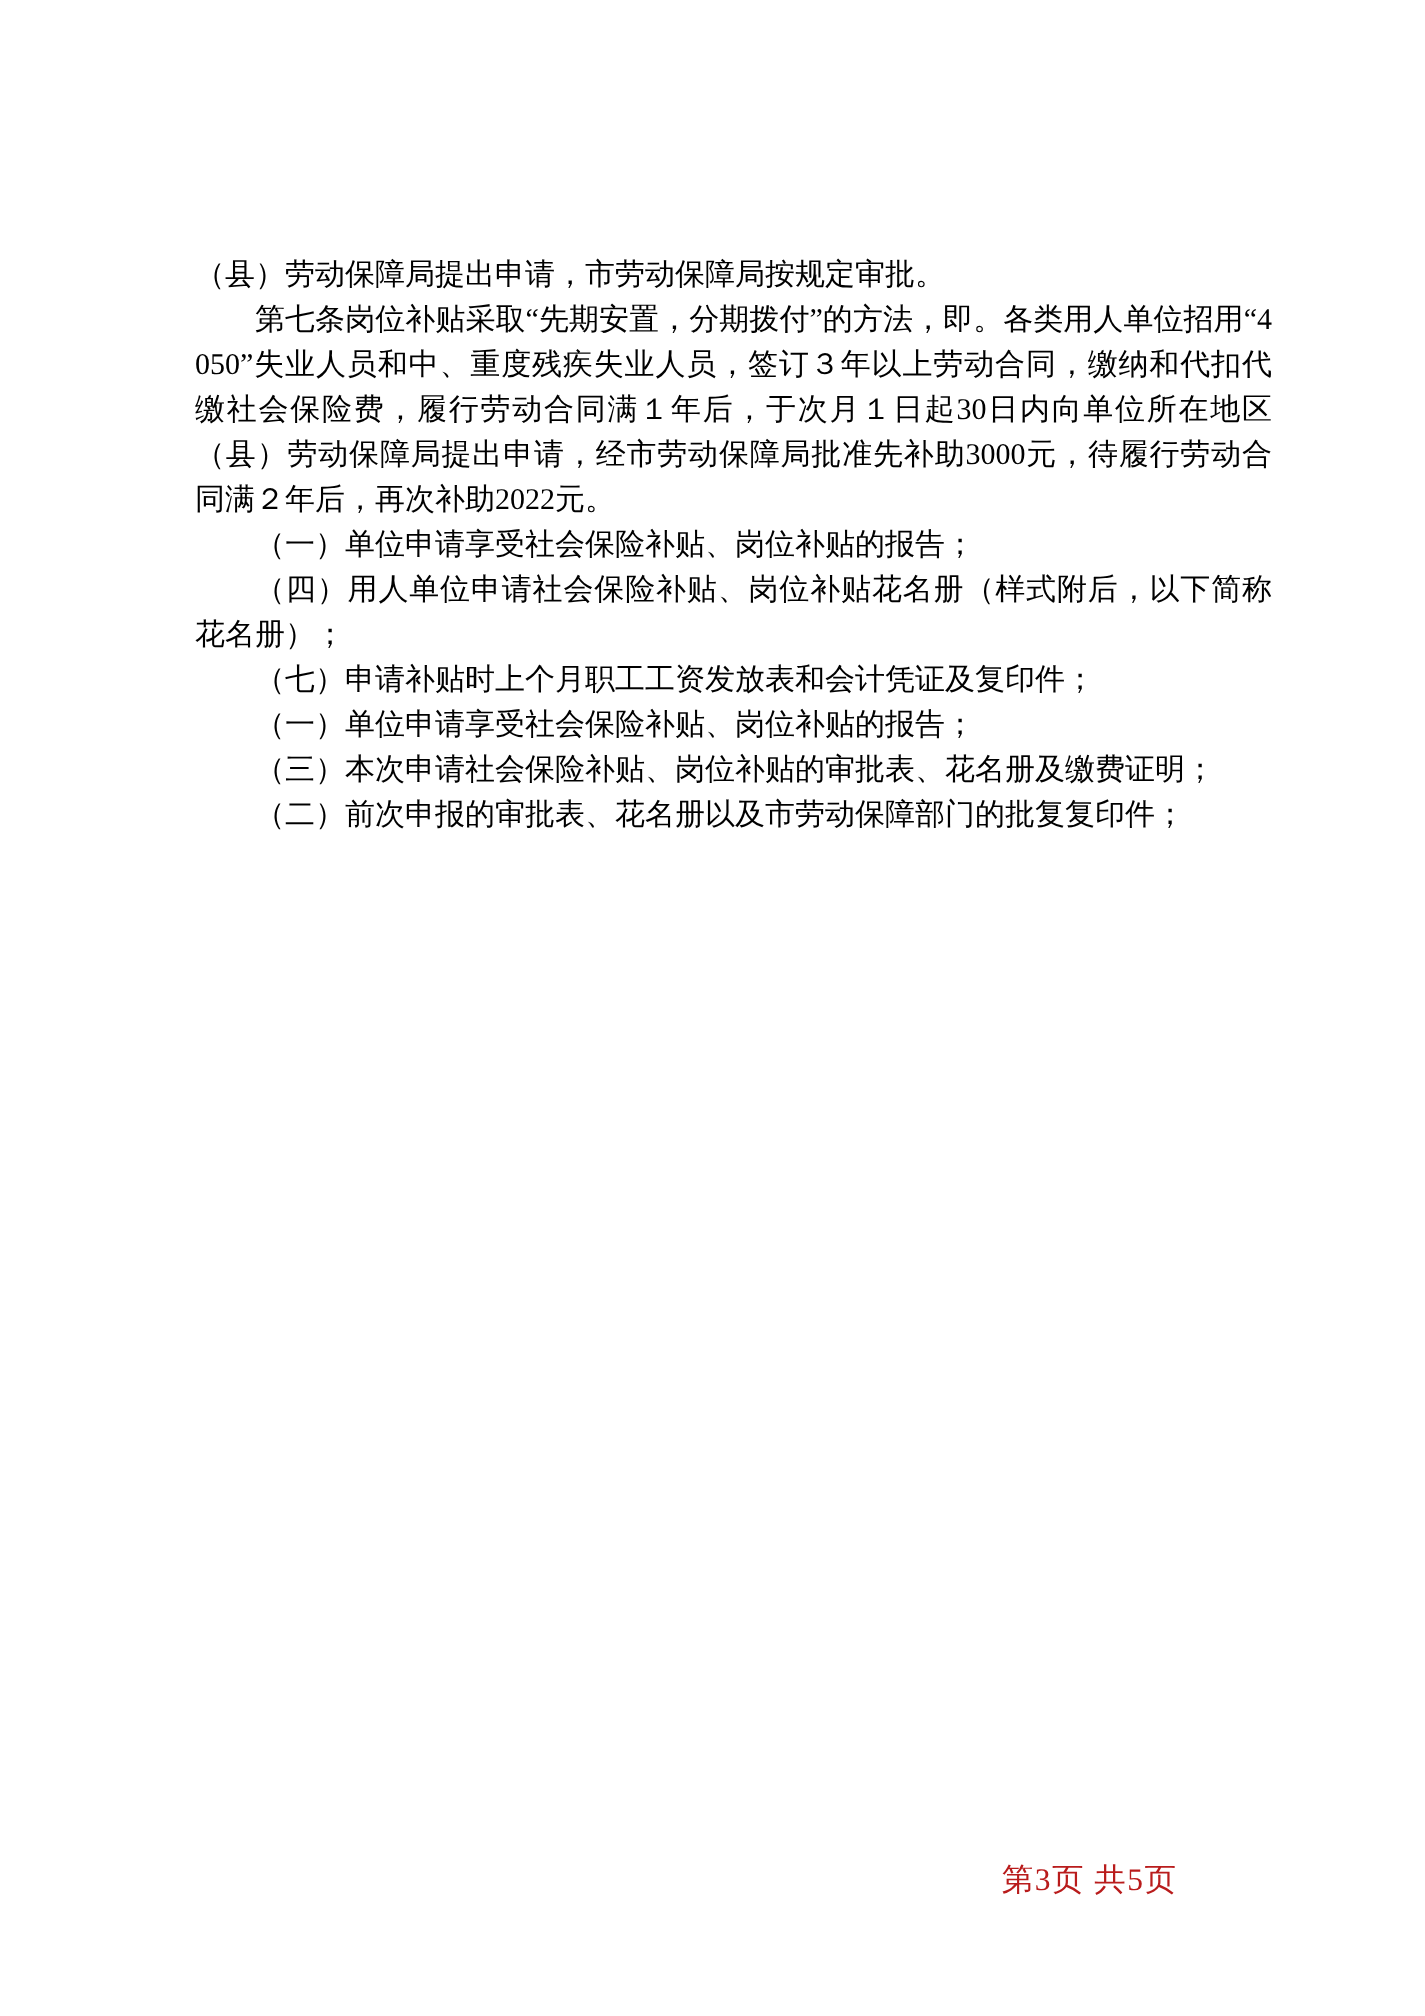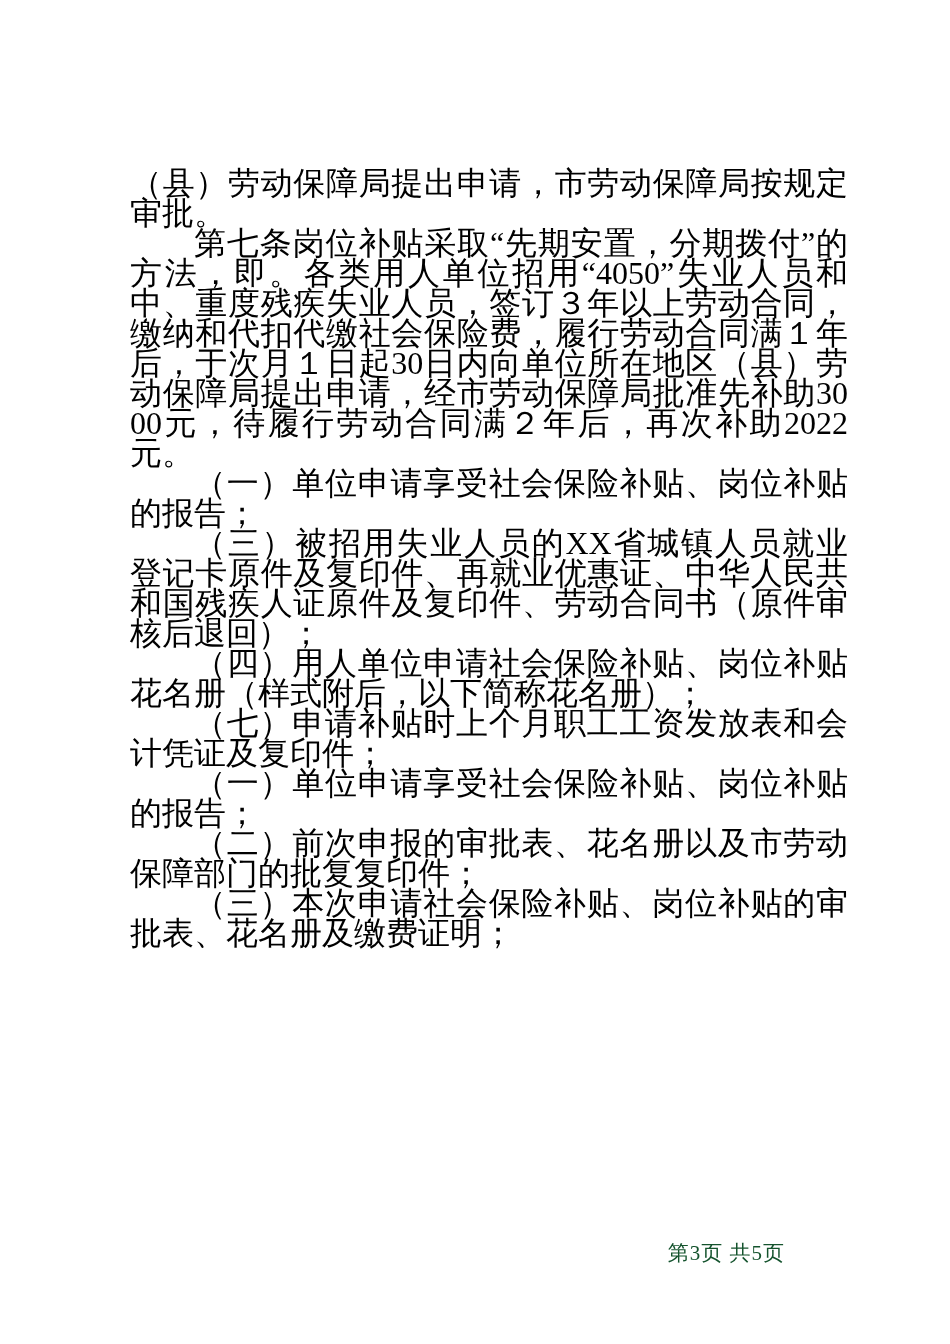--- a/index.html
+++ b/index.html
@@ -21,56 +21,55 @@
     top: 0;
     width: 950px;
     height: 1344px;
     background: #ffffff;
   }
   .doc-content {
     position: absolute;
     left: 130px;
     top: 168px;
     width: 718px;
-    font-size: 32px;
+    font-size: 20px;
     line-height: 30px;
     text-align: justify;
     text-justify: inter-ideograph;
     word-break: break-all;
     font-family: Liberation Serif, serif;
   }
   .doc-content p {
     margin: 0;
     padding: 0;
     text-indent: 2em;
   }
   .doc-content p.continuation {
     text-indent: 0;
   }
   .doc-footer {
     position: absolute;
     top: 1240px;
     right: 165px;
     font-size: 21px;
     line-height: 26px;
-    color: #14532d;
+    color: #b91c1c;
     letter-spacing: 1px;
   }
 </style>
 </head>
 <body>
 
 <div class="doc-page">
   <div class="doc-content">
     <p class="continuation">（县）劳动保障局提出申请，市劳动保障局按规定审批。</p>
     <p>第七条岗位补贴采取“先期安置，分期拨付”的方法，即。各类用人单位招用“4050”失业人员和中、重度残疾失业人员，签订３年以上劳动合同，缴纳和代扣代缴社会保险费，履行劳动合同满１年后，于次月１日起30日内向单位所在地区（县）劳动保障局提出申请，经市劳动保障局批准先补助3000元，待履行劳动合同满２年后，再次补助2022元。</p>
     <p>（一）单位申请享受社会保险补贴、岗位补贴的报告；</p>
-    <p>（三）被招用失业人员的XX省城镇人员就业登记卡原件及复印件、再就业优惠证、中华人民共和国残疾人证原件及复印件、劳动合同书（原件审核后退回）；</p>
     <p>（四）用人单位申请社会保险补贴、岗位补贴花名册（样式附后，以下简称花名册）；</p>
     <p>（七）申请补贴时上个月职工工资发放表和会计凭证及复印件；</p>
     <p>（一）单位申请享受社会保险补贴、岗位补贴的报告；</p>
+    <p>（三）本次申请社会保险补贴、岗位补贴的审批表、花名册及缴费证明；</p>
     <p>（二）前次申报的审批表、花名册以及市劳动保障部门的批复复印件；</p>
-    <p>（三）本次申请社会保险补贴、岗位补贴的审批表、花名册及缴费证明；</p>
   </div>
   <div class="doc-footer">
     <span>第3页 共5页</span>
   </div>
 </div>
 
 </body></html>

